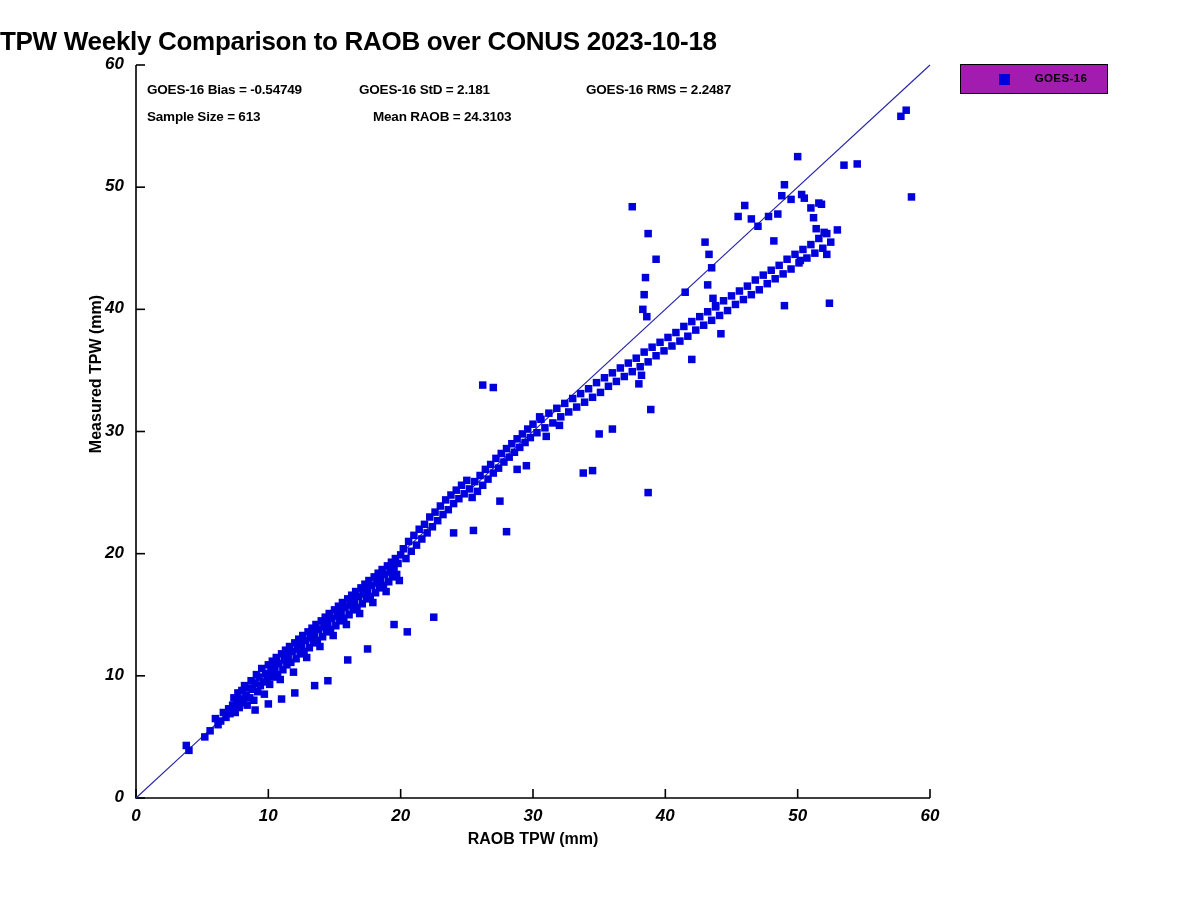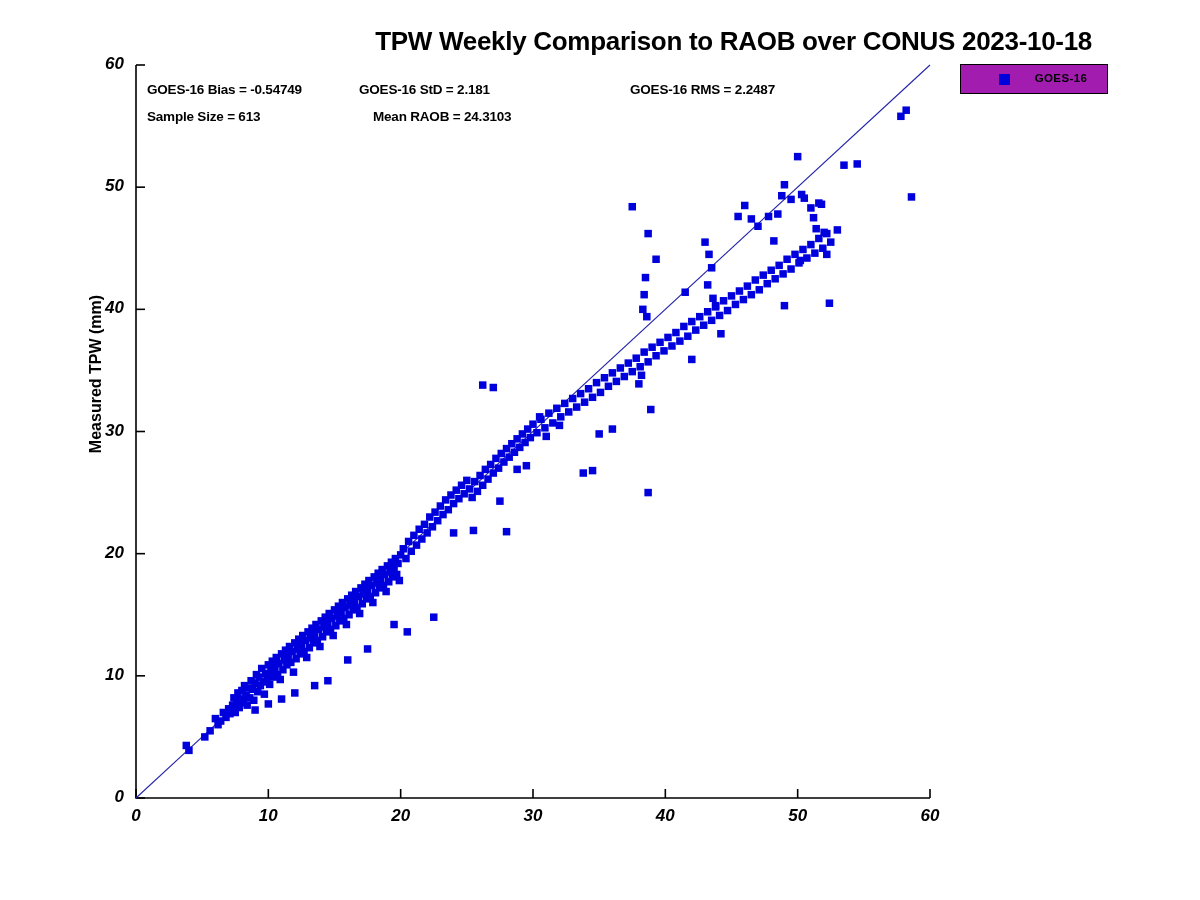--- a/index.html
+++ b/index.html
@@ -19,44 +19,43 @@
     left: 0; top: 0;
     width: 1200px;
     height: 900px;
     background: #ffffff;
   }
   #chart-title {
     position: absolute;
     left: 0;
     top: 26px;
     width: 1060px;
-    text-align: right;
+    text-align: left;
     font-size: 26px;
     font-weight: bold;
     color: #000000;
     letter-spacing: -0.3px;
     white-space: nowrap;
-    padding-left: 32px;
   }
   #plot-svg {
     position: absolute;
     left: 0;
     top: 0;
   }
   .stat-text {
     position: absolute;
     font-size: 13.5px;
     font-weight: bold;
     color: #000000;
     white-space: nowrap;
     letter-spacing: -0.2px;
   }
   #stat-bias   { left: 147px; top: 82px; }
   #stat-std    { left: 359px; top: 82px; }
-  #stat-rms    { left: 630px; top: 82px; }
+  #stat-rms    { left: 586px; top: 82px; }
   #stat-sample { left: 147px; top: 109px; }
   #stat-mean   { left: 373px; top: 109px; }
 
   #y-axis-label {
     position: absolute;
     left: -14px;
     top: 365px;
     width: 220px;
     text-align: center;
     font-size: 16px;
@@ -495,20 +494,21 @@
         <rect x="324.1333333333333" y="676.97" width="7.5" height="7.5" fill="#0000dd"></rect>
         <rect x="310.9" y="681.8566666666667" width="7.5" height="7.5" fill="#0000dd"></rect>
         <rect x="291.05" y="689.1866666666667" width="7.5" height="7.5" fill="#0000dd"></rect>
         <rect x="277.81666666666666" y="695.2950000000001" width="7.5" height="7.5" fill="#0000dd"></rect>
         <rect x="264.5833333333333" y="700.1816666666666" width="7.5" height="7.5" fill="#0000dd"></rect>
         <rect x="251.35" y="706.29" width="7.5" height="7.5" fill="#0000dd"></rect>
       </g>
   </svg>
 
   <div id="y-axis-label">Measured TPW (mm)</div>
+  <div id="x-axis-label">RAOB TPW (mm)</div>
 
   <div id="tick-labels">
       <div class="tick-label ytick-label" style="left: 78px; top: 787px;">0</div>
       <div class="tick-label ytick-label" style="left: 78px; top: 664.833px;">10</div>
       <div class="tick-label ytick-label" style="left: 78px; top: 542.667px;">20</div>
       <div class="tick-label ytick-label" style="left: 78px; top: 420.5px;">30</div>
       <div class="tick-label ytick-label" style="left: 78px; top: 298.333px;">40</div>
       <div class="tick-label ytick-label" style="left: 78px; top: 176.167px;">50</div>
       <div class="tick-label ytick-label" style="left: 78px; top: 54px;">60</div>
       <div class="tick-label xtick-label" style="left: 113px; top: 806px;">0</div>

